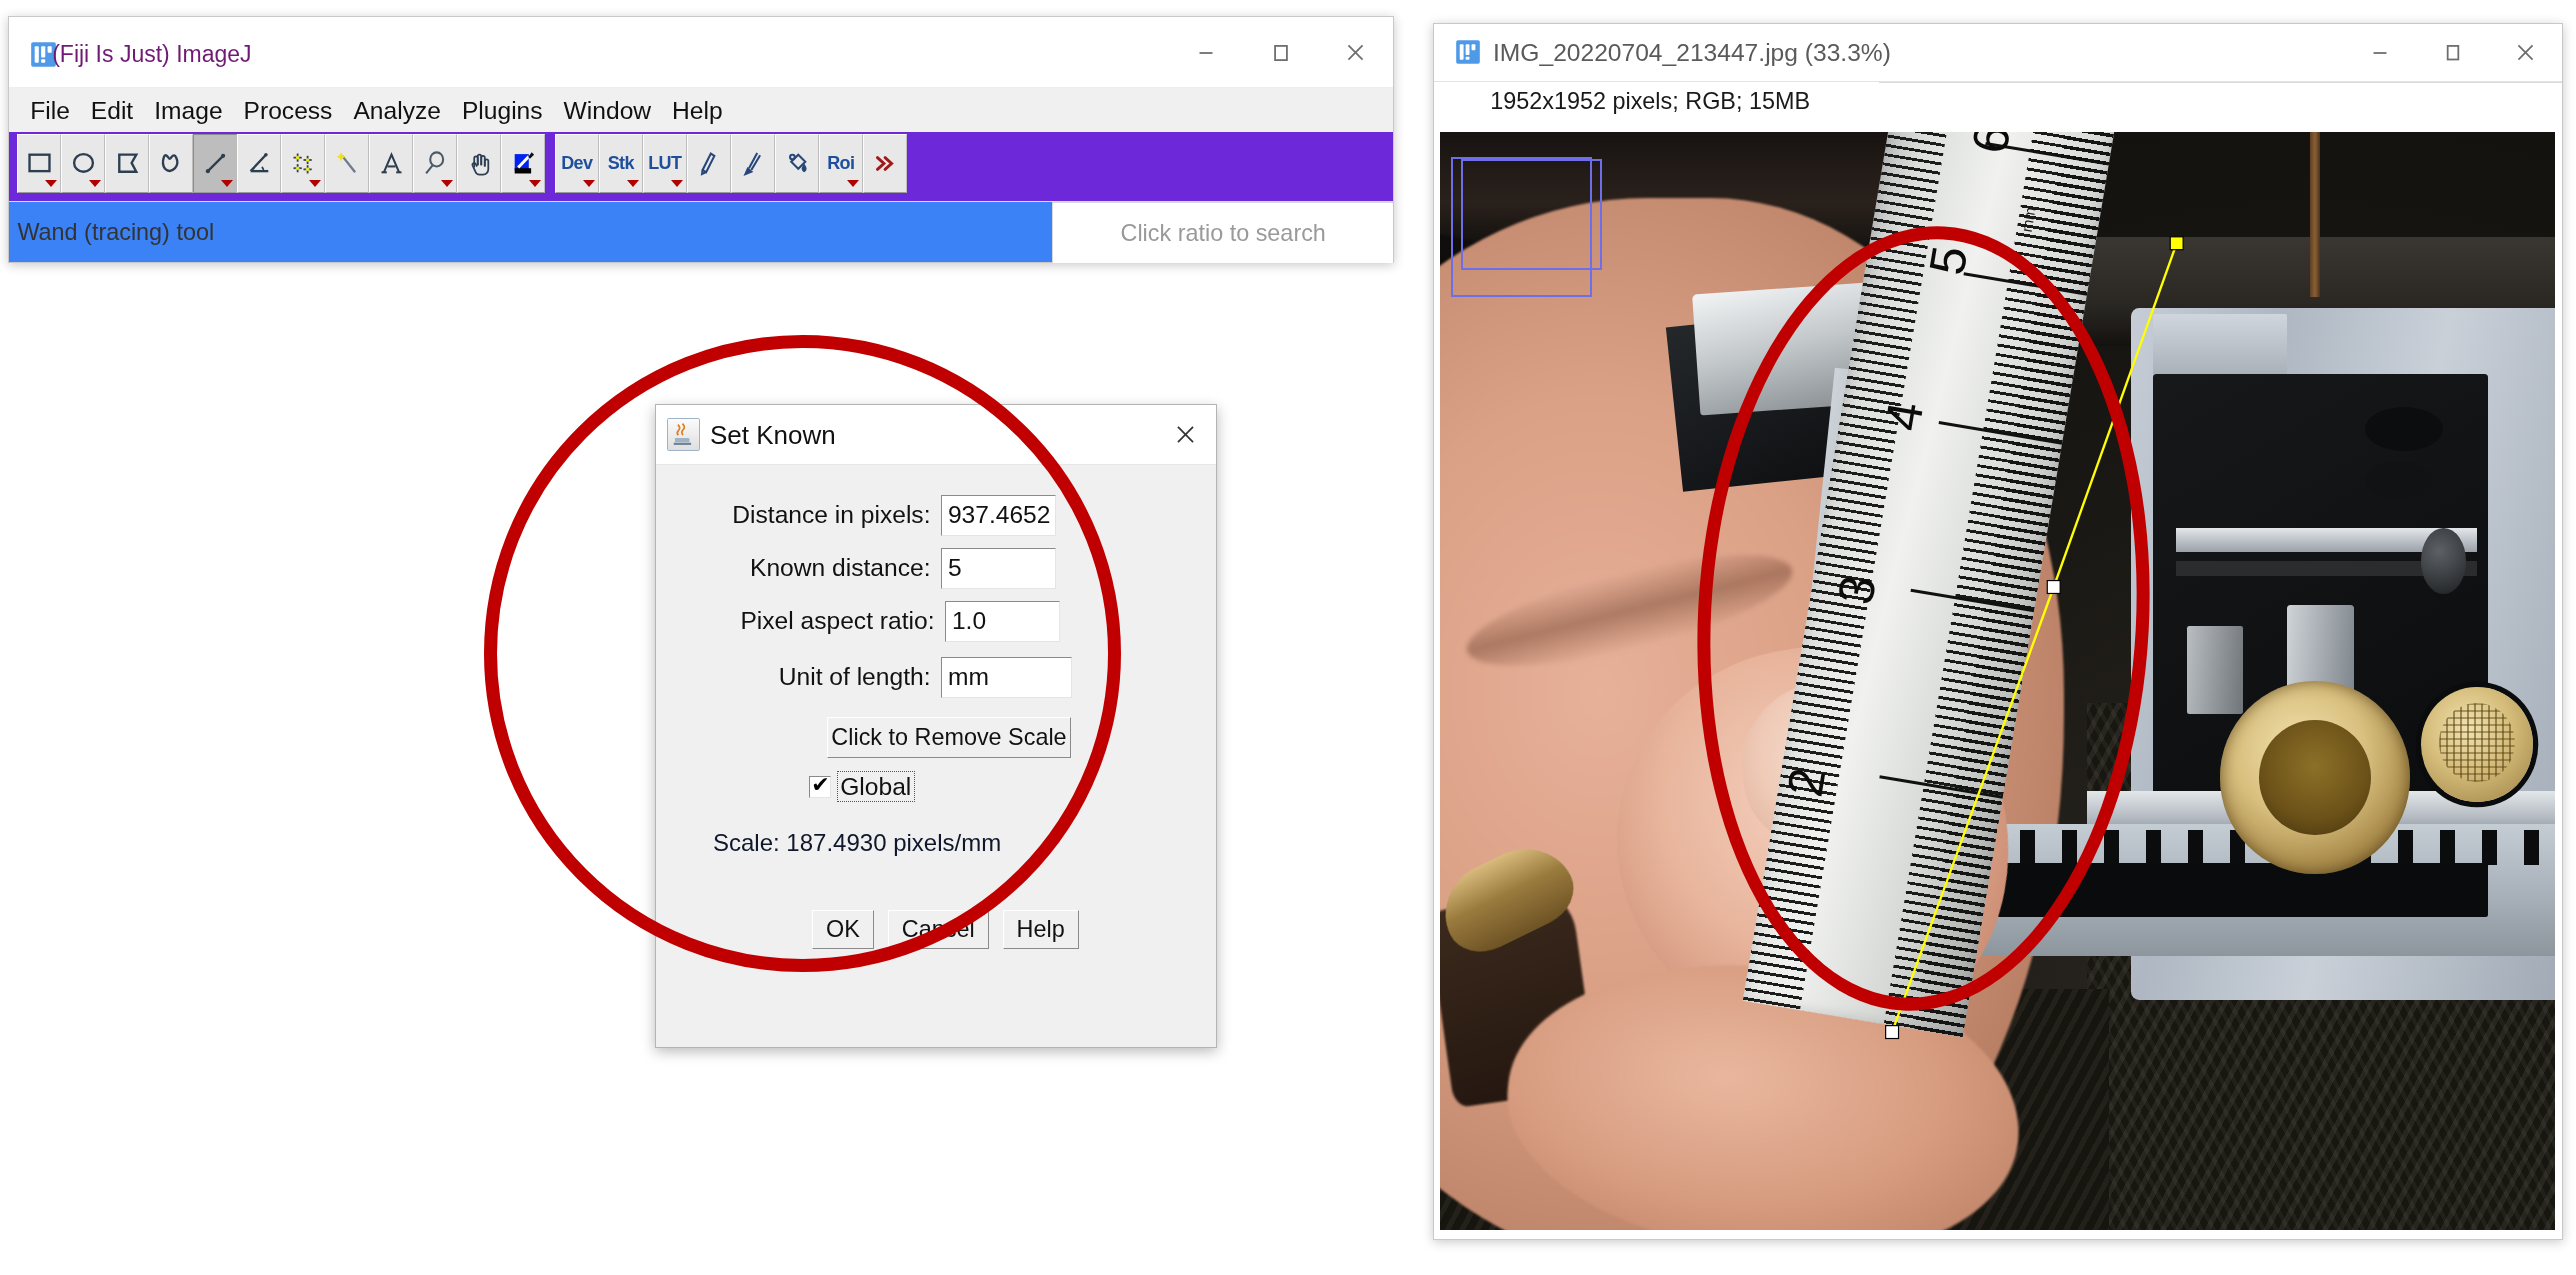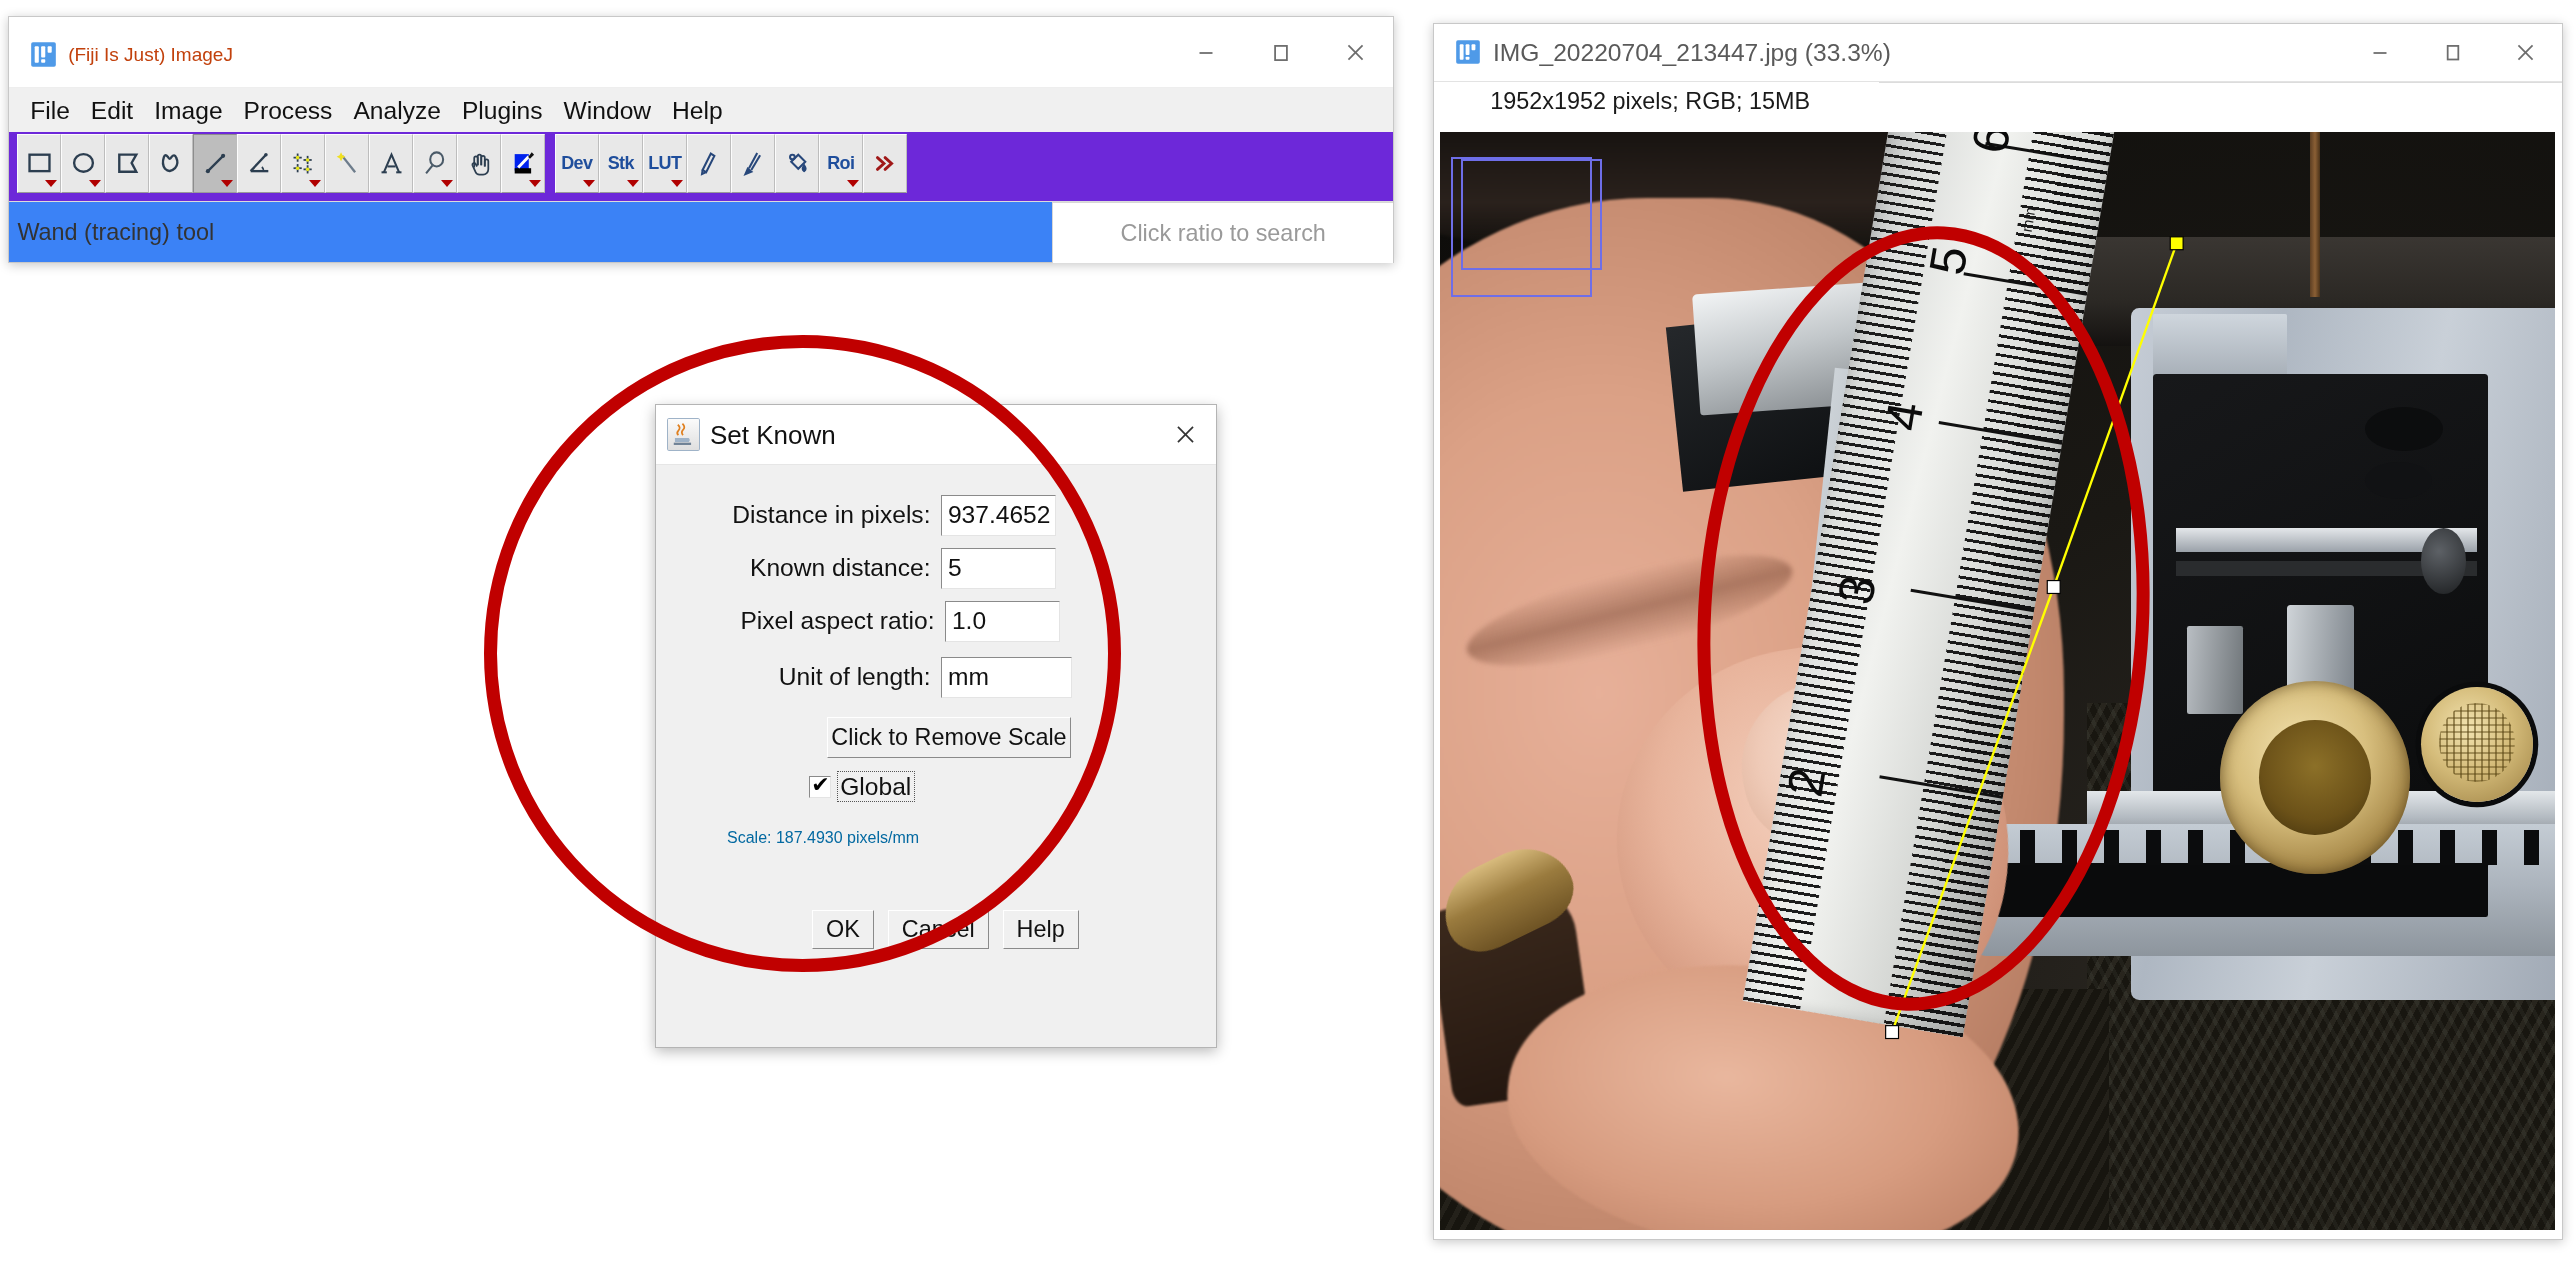--- a/index.html
+++ b/index.html
@@ -21,22 +21,22 @@
     box-shadow: 0 2.3px 10.5px rgba(0,0,0,0.22);
   }
   #fiji-titlebar {
     position: relative; height: 71px; background:#ffffff;
     border-bottom: 0.6px solid #eeeeee;
   }
   .win-icon {
     position:absolute; left: 21px; top: 23.4px; width: 27px; height: 27px;
   }
   #fiji-title-text {
-    position:absolute; left: 59px; top: 23.4px;
-    font-size: 19px; color: #c2410c; line-height: 27px;
+    position:absolute; left: 43px; top: 23.4px;
+    font-size: 23px; color: #701a75; line-height: 27px;
     white-space: nowrap;
   }
   .win-ctrls { position:absolute; right: 0; top: 0; height: 71px; display:flex; }
   .win-btn {
     width: 75px; height: 71px; display:flex; align-items:center; justify-content:center;
     color:#6d6d6d;
   }
   .win-btn svg { display:block; }
 
   
@@ -412,21 +412,21 @@
     position:relative;
   }
   #ss-check::after {
     content:"✔"; position:absolute; left: 1.2px; top: -5.9px;
     font-size: 22px; color:#000; line-height: 27px;
   }
   #ss-global-lbl {
     font-size: 24.6px; color:#111; border: 1.2px dotted #555; padding: 0 2.3px; line-height:29px;
   }
   #ss-scale-text {
-    position:absolute; left: 71px; top: 364px; font-size: 16px; color:#0369a1;
+    position:absolute; left: 57px; top: 364px; font-size: 24px; color:#0f172a;
   }
   #ss-buttons {
     position:absolute; left: 156px; top: 445px; display:flex; gap: 14px;
   }
   .ss-btn {
     background:#f0f0f0;
     border-top:1.2px solid #ffffff; border-left:1.2px solid #ffffff;
     border-right:1.2px solid #8a8a8a; border-bottom:1.2px solid #8a8a8a;
     font-size: 23.4px; color:#111; height: 39px; padding: 0 13px;
     display:flex; align-items:center; justify-content:center;

